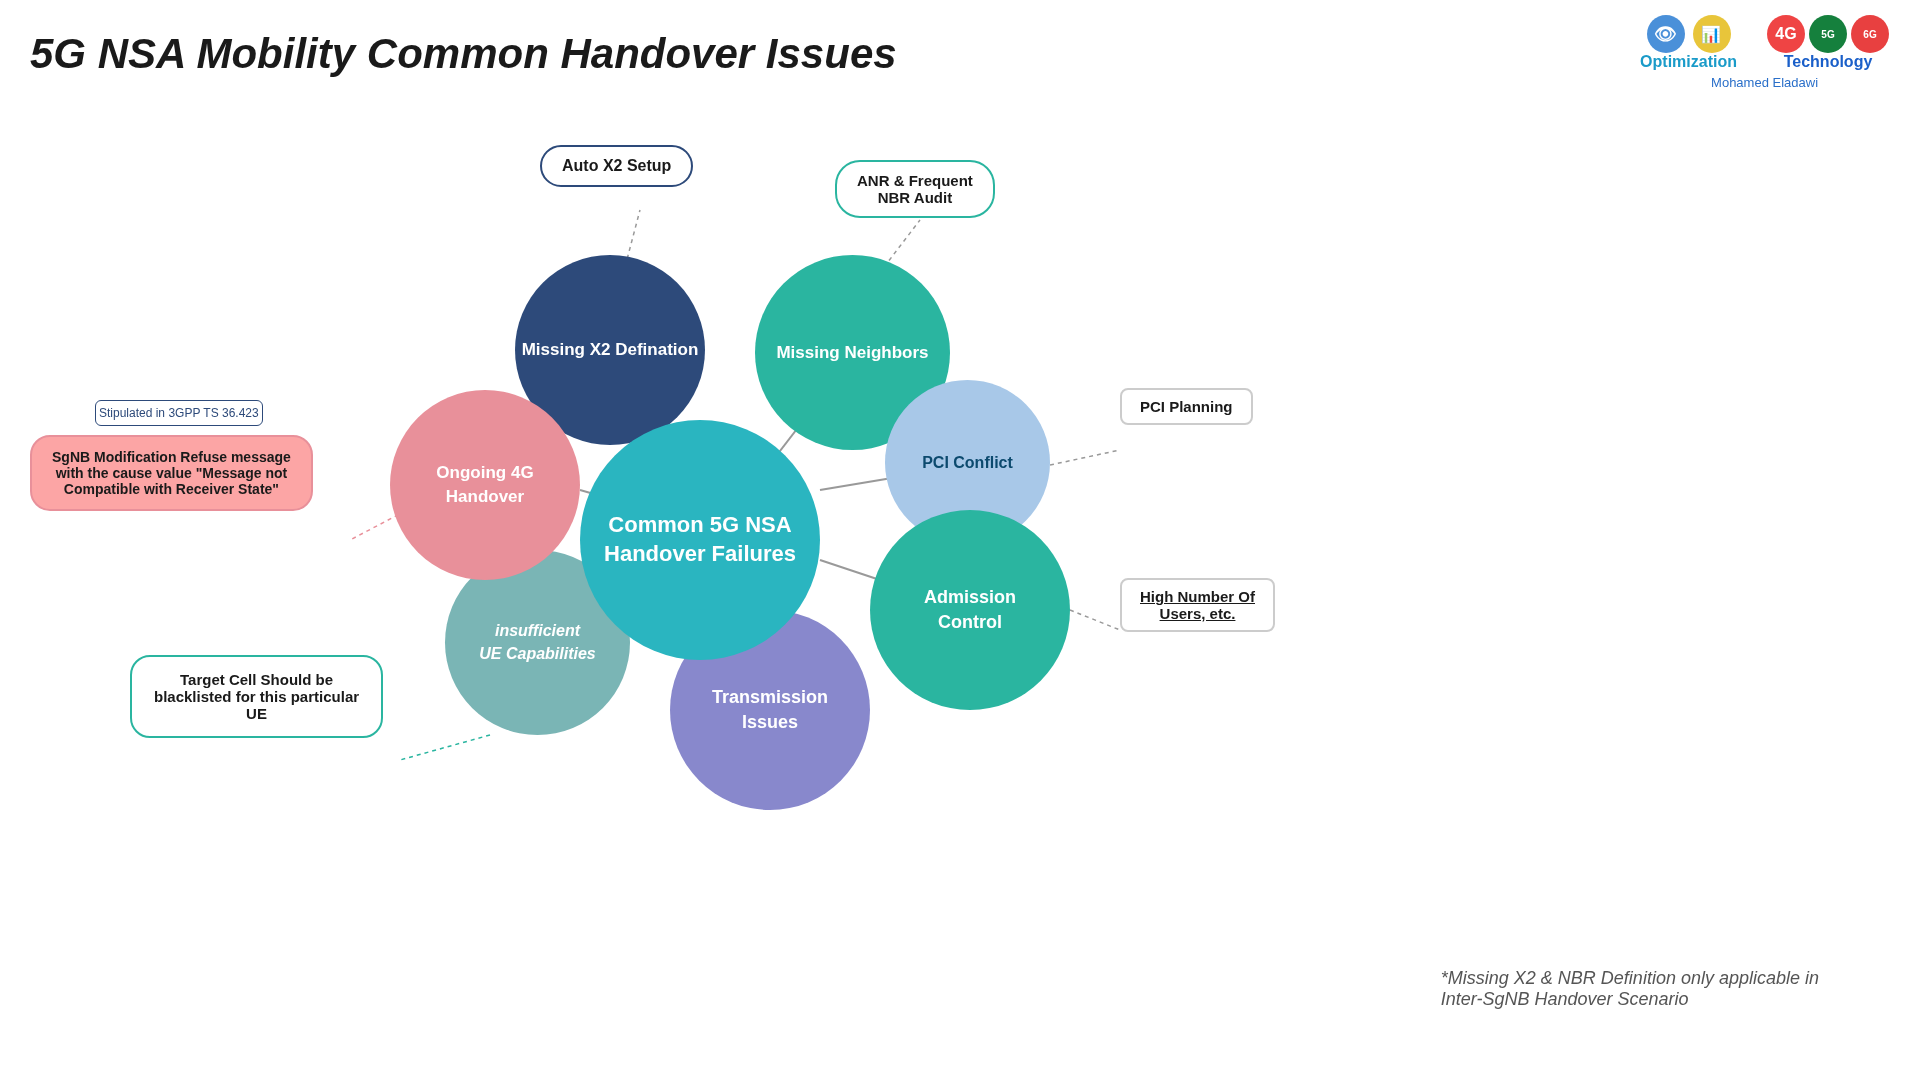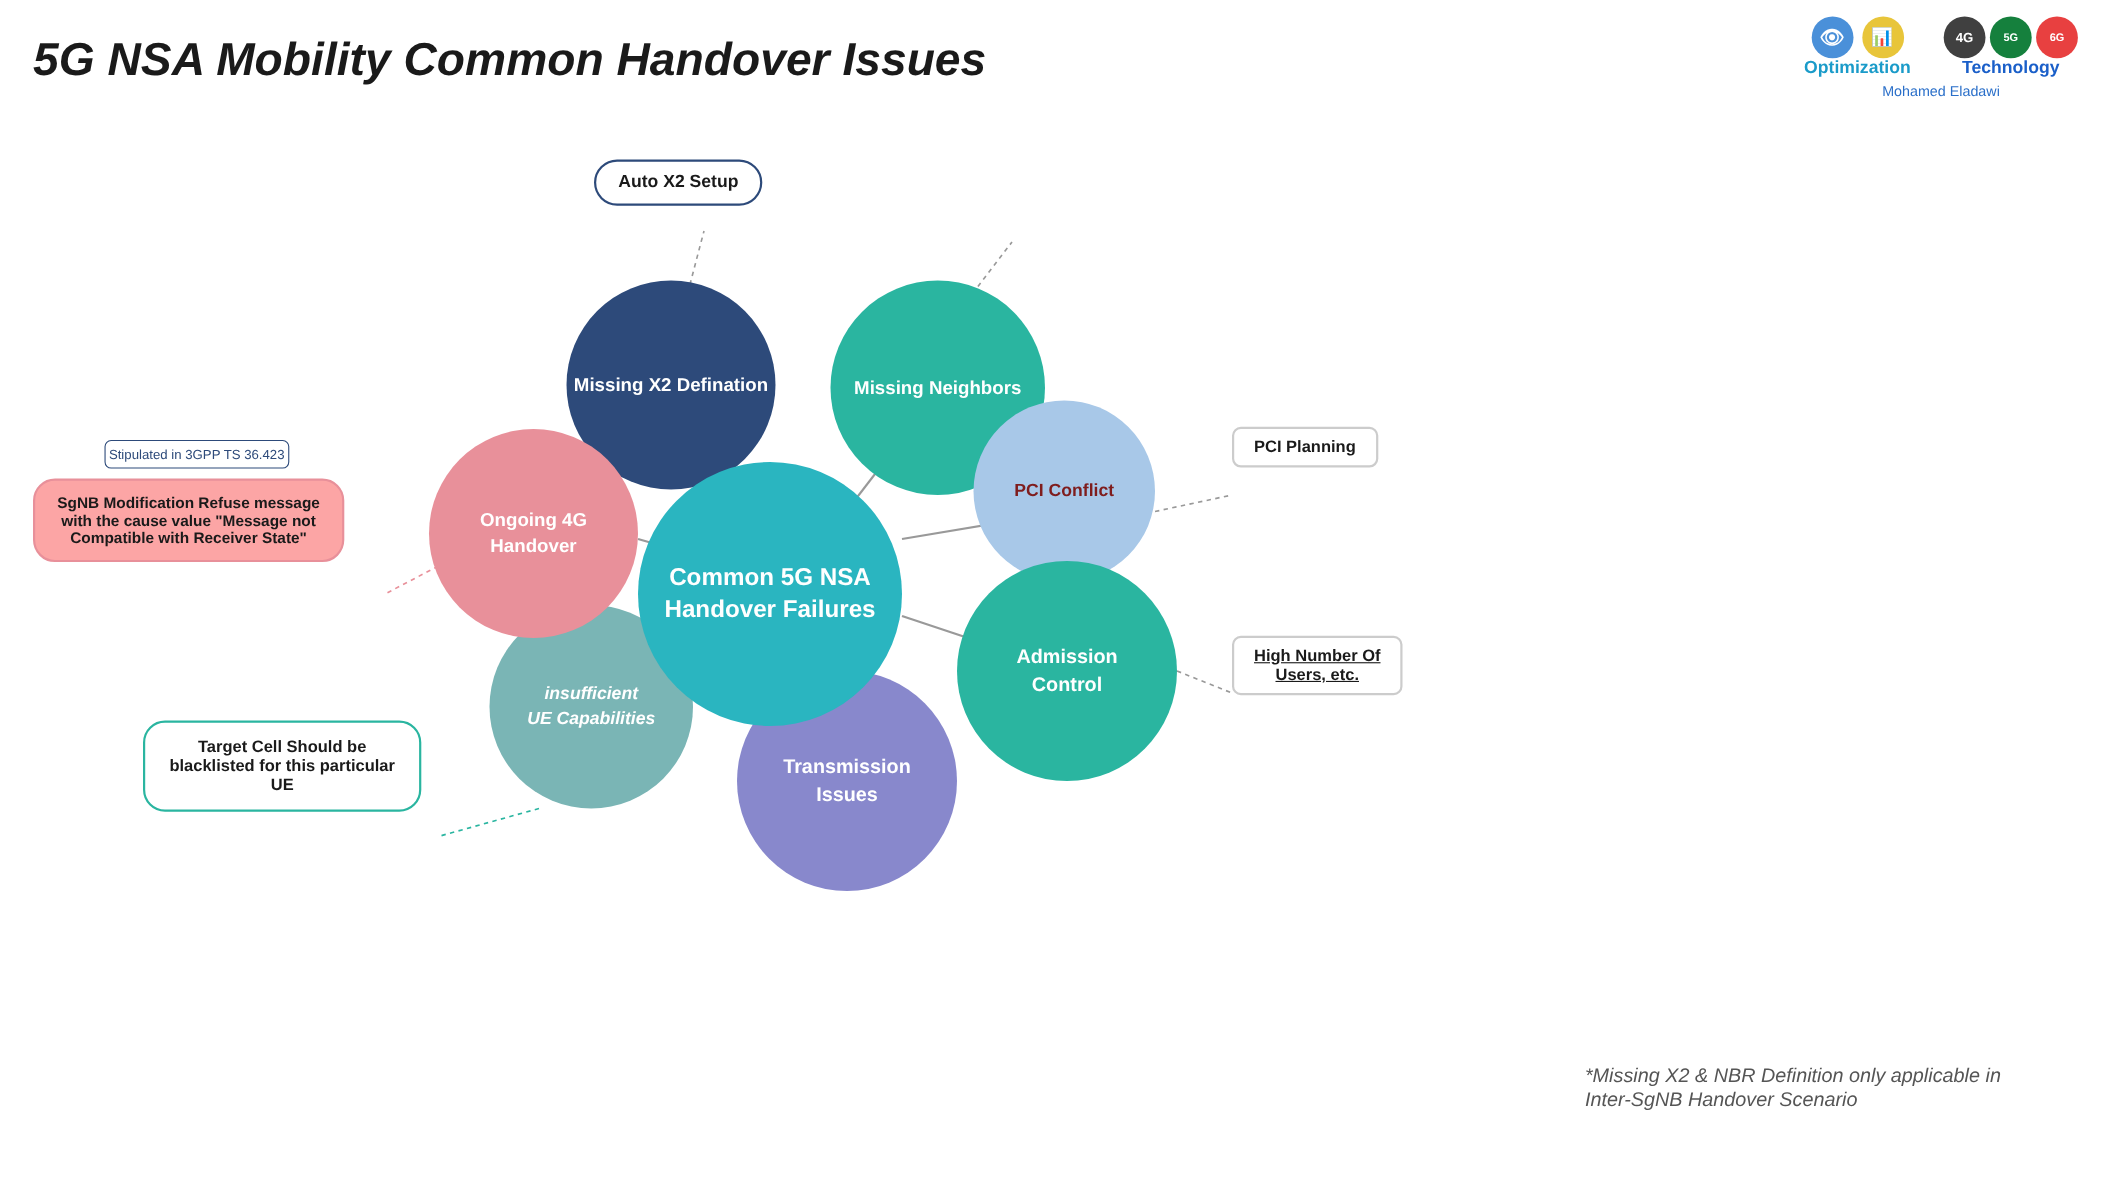--- a/index.html
+++ b/index.html
@@ -50,21 +50,21 @@
       border-radius: 50%;
       display: flex;
       align-items: center;
       justify-content: center;
       font-size: 11px;
       font-weight: bold;
       color: white;
     }
     .icon-eye { background: #4a90d9; font-size: 18px; }
     .icon-chart { background: #e8c53a; font-size: 16px; }
-    .icon-4g { background: #404040; font-size: 12px; font-weight: 900; }
+    .icon-4g { background: #ef4444; font-size: 16px; font-weight: 900; }
     .icon-5g { background: #15803d; font-size: 10px; font-weight: 900; }
     .icon-6g { background: #e84040; font-size: 10px; font-weight: 900; }
     .brand-name {
       font-size: 13px;
       color: #2a6fc9;
       margin-top: 4px;
       text-align: center;
     }
 
     
@@ -118,25 +118,25 @@
       left: 755px;
       font-size: 17px;
       font-weight: bold;
       z-index: 4;
     }
 
     .circle-pci {
       width: 165px;
       height: 165px;
       background: #a8c8e8;
-      top: 254px;
+      top: 270px;
       left: 885px;
       font-size: 16px;
       font-weight: bold;
-      color: #7f1d1d;
+      color: #0c4a6e;
       z-index: 4;
     }
 
     .circle-admission {
       width: 200px;
       height: 200px;
       background: #2ab5a0;
       top: 400px;
       left: 870px;
       font-size: 18px;
@@ -377,20 +377,24 @@
 UE Capabilities</span>
   </div>
 
   <div class="circle circle-ongoing">
     <span style="white-space:pre-line; line-height:1.4;">Ongoing 4G
 Handover</span>
   </div>
 
   <div class="label-box label-auto-x2">Auto X2 Setup</div>
 
+  <div class="label-box label-anr">
+    <span style="white-space:pre-line;">ANR &amp; Frequent
+NBR Audit</span>
+  </div>
 
   <div class="label-box label-pci-planning">PCI Planning</div>
 
   <div class="label-box label-high-users">
     <span style="white-space:pre-line;">High Number Of
 Users, etc.</span>
   </div>
 
   <div class="callout-stipulated">Stipulated in 3GPP TS 36.423</div>
 

